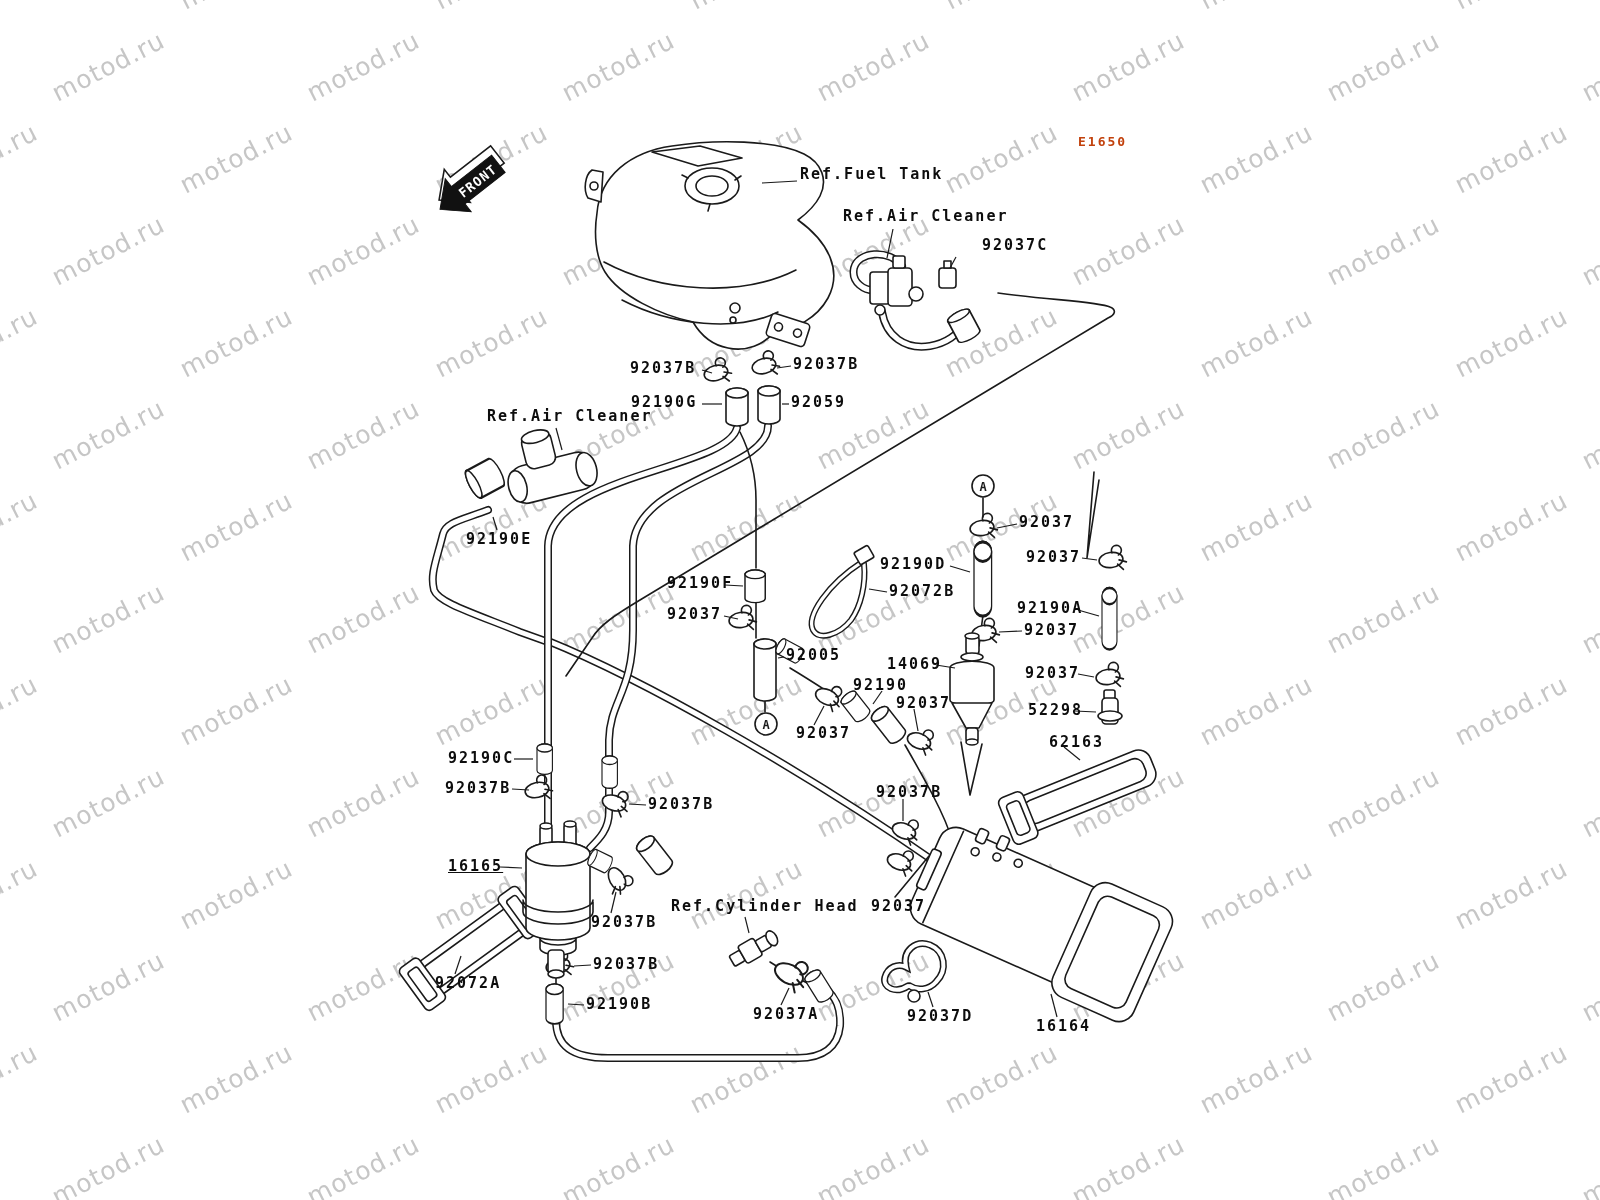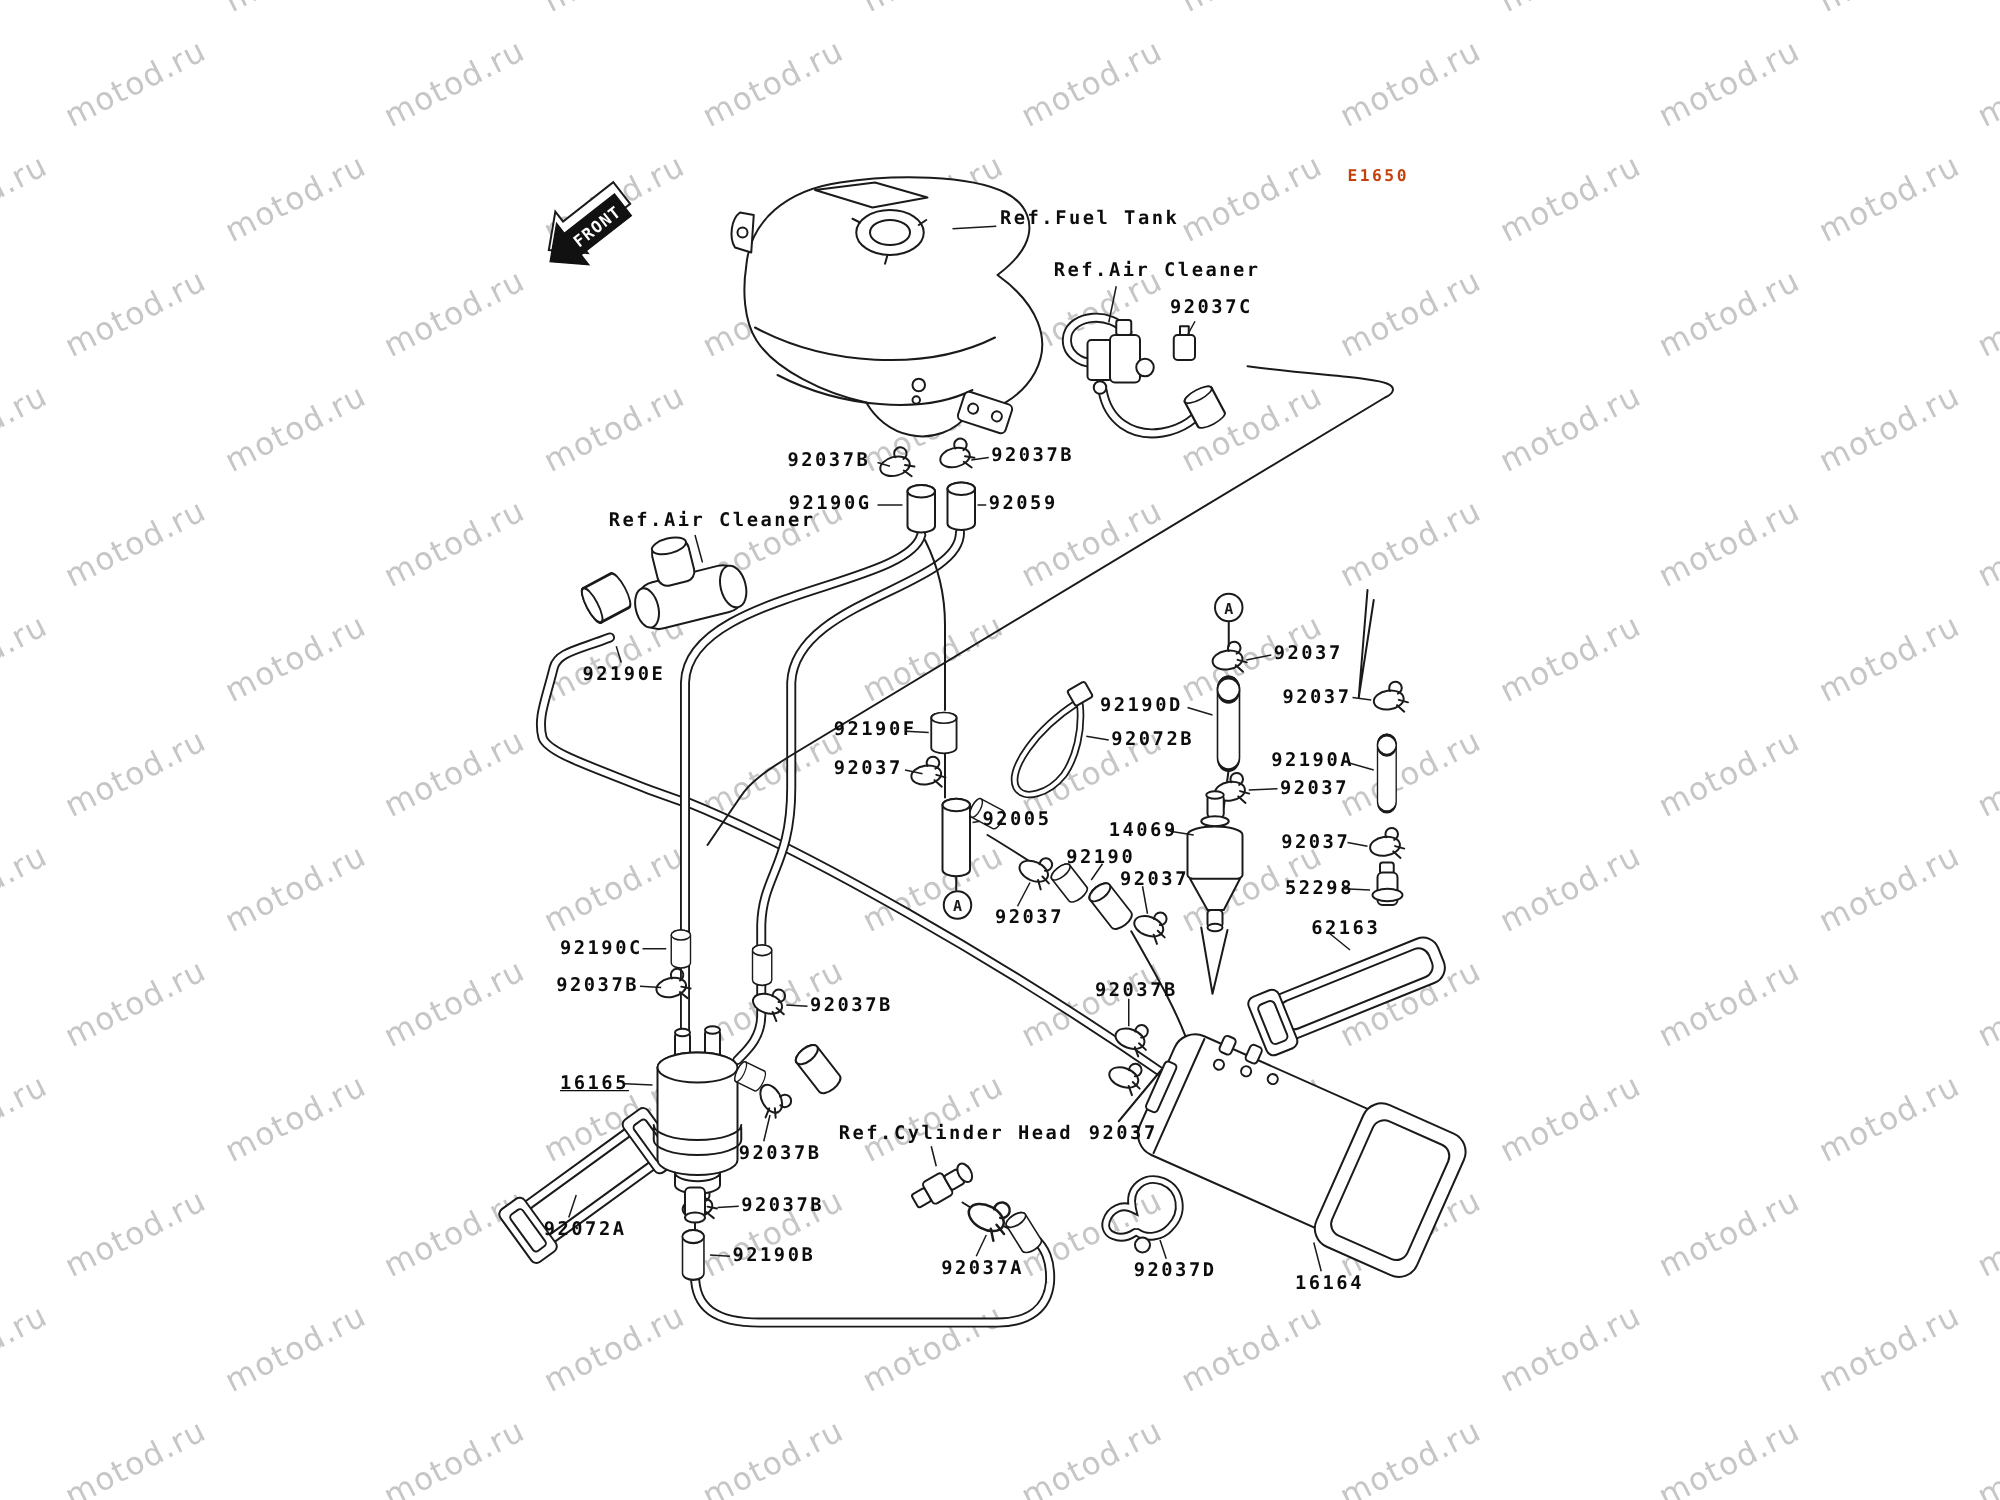--- a/index.html
+++ b/index.html
@@ -451,21 +451,21 @@
       <path class="ldr" d="M933,1007 L928,992"></path>
       <path class="ldr" d="M1057,1017 L1051,994"></path>
     </g>
   </svg>
   </div>
 
   <div id="labels-layer">
     <div class="code-label" style="left:1078px;top:134px;">E1650</div>
   <div class="part-label" style="left: 800px; top: 167px;">Ref.Fuel Tank</div>
       <div class="part-label" style="left: 843px; top: 209px;">Ref.Air Cleaner</div>
-      <div class="part-label" style="left: 936px; top: 238px;">92037C</div>
+      <div class="part-label" style="left: 982px; top: 238px;">92037C</div>
       <div class="part-label" style="left: 630px; top: 361px;">92037B</div>
       <div class="part-label" style="left: 793px; top: 357px;">92037B</div>
       <div class="part-label" style="left: 631px; top: 395px;">92190G</div>
       <div class="part-label" style="left: 791px; top: 395px;">92059</div>
       <div class="part-label" style="left: 487px; top: 409px;">Ref.Air Cleaner</div>
       <div class="part-label" style="left: 466px; top: 532px;">92190E</div>
       <div class="part-label" style="left: 667px; top: 576px;">92190F</div>
       <div class="part-label" style="left: 667px; top: 607px;">92037</div>
       <div class="part-label" style="left: 786px; top: 648px;">92005</div>
       <div class="part-label" style="left: 880px; top: 557px;">92190D</div>

